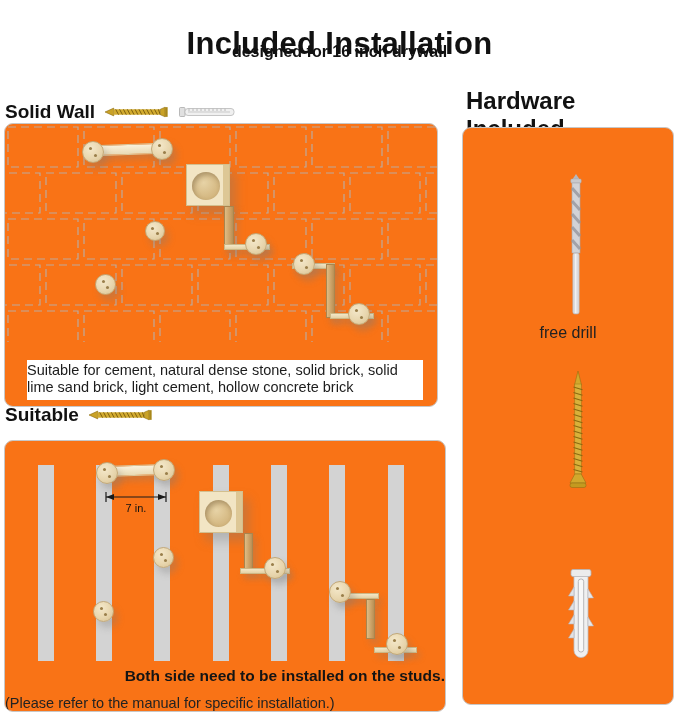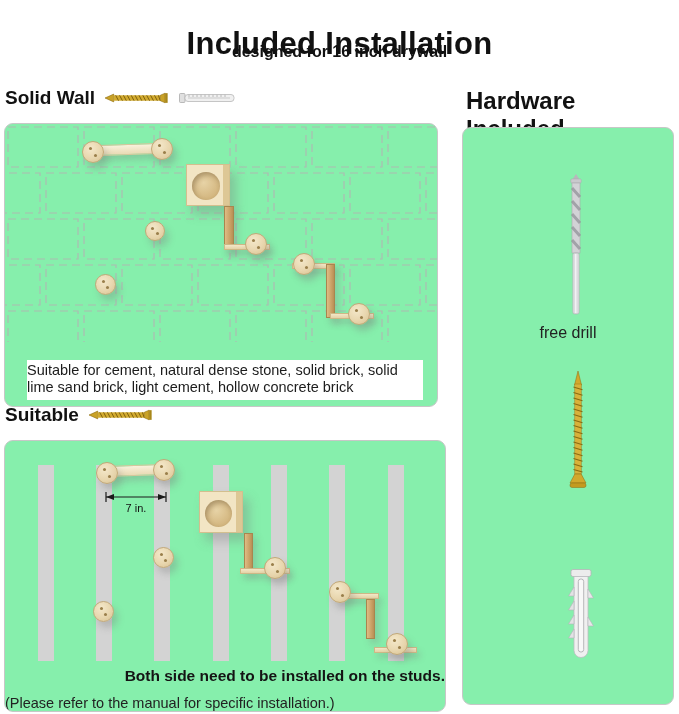--- a/index.html
+++ b/index.html
@@ -9,21 +9,21 @@
     font-family:"Liberation Sans","DejaVu Sans",sans-serif;
     -webkit-font-smoothing:antialiased;
   }
   .abs{position:absolute;}
   
   .page-title{top:5px;left:0;width:100%;text-align:center;font-size:31px;font-weight:700;letter-spacing:.3px;}
   .page-subtitle{top:43px;left:0;width:100%;text-align:center;font-size:16px;font-weight:700;}
   .section-head{display:flex;align-items:center;}
   .section-head h2{margin:0;font-size:19px;font-weight:700;}
   
-  .panel{position:absolute;background:#86efac;border:1px solid #c7c7c7;border-radius:9px;box-sizing:border-box;overflow:hidden;}
+  .panel{position:absolute;background:#f97316;border:1px solid #c7c7c7;border-radius:9px;box-sizing:border-box;overflow:hidden;}
   .brick-panel{left:4px;top:123px;width:434px;height:284px;}
   .drywall-panel{left:4px;top:440px;width:442px;height:272px;}
   .hardware-panel{left:462px;top:127px;width:212px;height:578px;overflow:visible;}
   
   .stud{position:absolute;top:24px;height:196px;width:16px;background:#d3d3d3;}
   
   .disc{position:absolute;border-radius:50%;
     background:radial-gradient(circle at 38% 32%, #f4e8ca 0%, #e8d6ae 55%, #d8c190 100%);
     border:1px solid #c2a878;box-shadow:4px 6px 7px rgba(125,125,125,.33);box-sizing:border-box;}
   .disc::before,.disc::after{content:"";position:absolute;width:3px;height:3px;border-radius:50%;background:#9a7f4b;}
@@ -39,21 +39,21 @@
   .cube .hole{position:absolute;border-radius:50%;
     background:radial-gradient(circle at 42% 38%, #e7d3a6 0%, #d3b67f 70%, #bf9f66 100%);
     box-shadow:inset 2px 3px 5px rgba(90,70,40,.35);}
   
   .brick-caption{position:absolute;left:22px;bottom:6px;width:396px;font-size:14.5px;line-height:1.22;color:#1c1c1c;background:#fff;padding:2px 0 3px;}
   .dw-bold{position:absolute;top:226px;left:0;width:100%;text-align:right;font-size:15.5px;font-weight:700;color:#141414;}
   .dw-note{position:absolute;top:244px;left:0;width:100%;font-size:14.5px;color:#222;margin-top:10px;}
   .dim-label{position:absolute;left:98px;top:61px;width:66px;text-align:center;font-size:11px;color:#111;}
   .free-drill{position:absolute;top:196px;left:0;width:100%;text-align:center;font-size:16px;color:#222;}
   .hw-head{left:466px;top:87px;}
-  .sw-head{left:5px;top:87px;}
+  .sw-head{left:5px;top:101px;}
   .dw-head{left:5px;top:404px;}
   .icon-gap{margin-left:10px;}
 </style>
 </head>
 <body>
 
 <h1 class="abs page-title">Included Installation</h1>
 <div class="abs page-subtitle">designed for 16 inch drywall</div>
 
 <div class="abs section-head sw-head">

